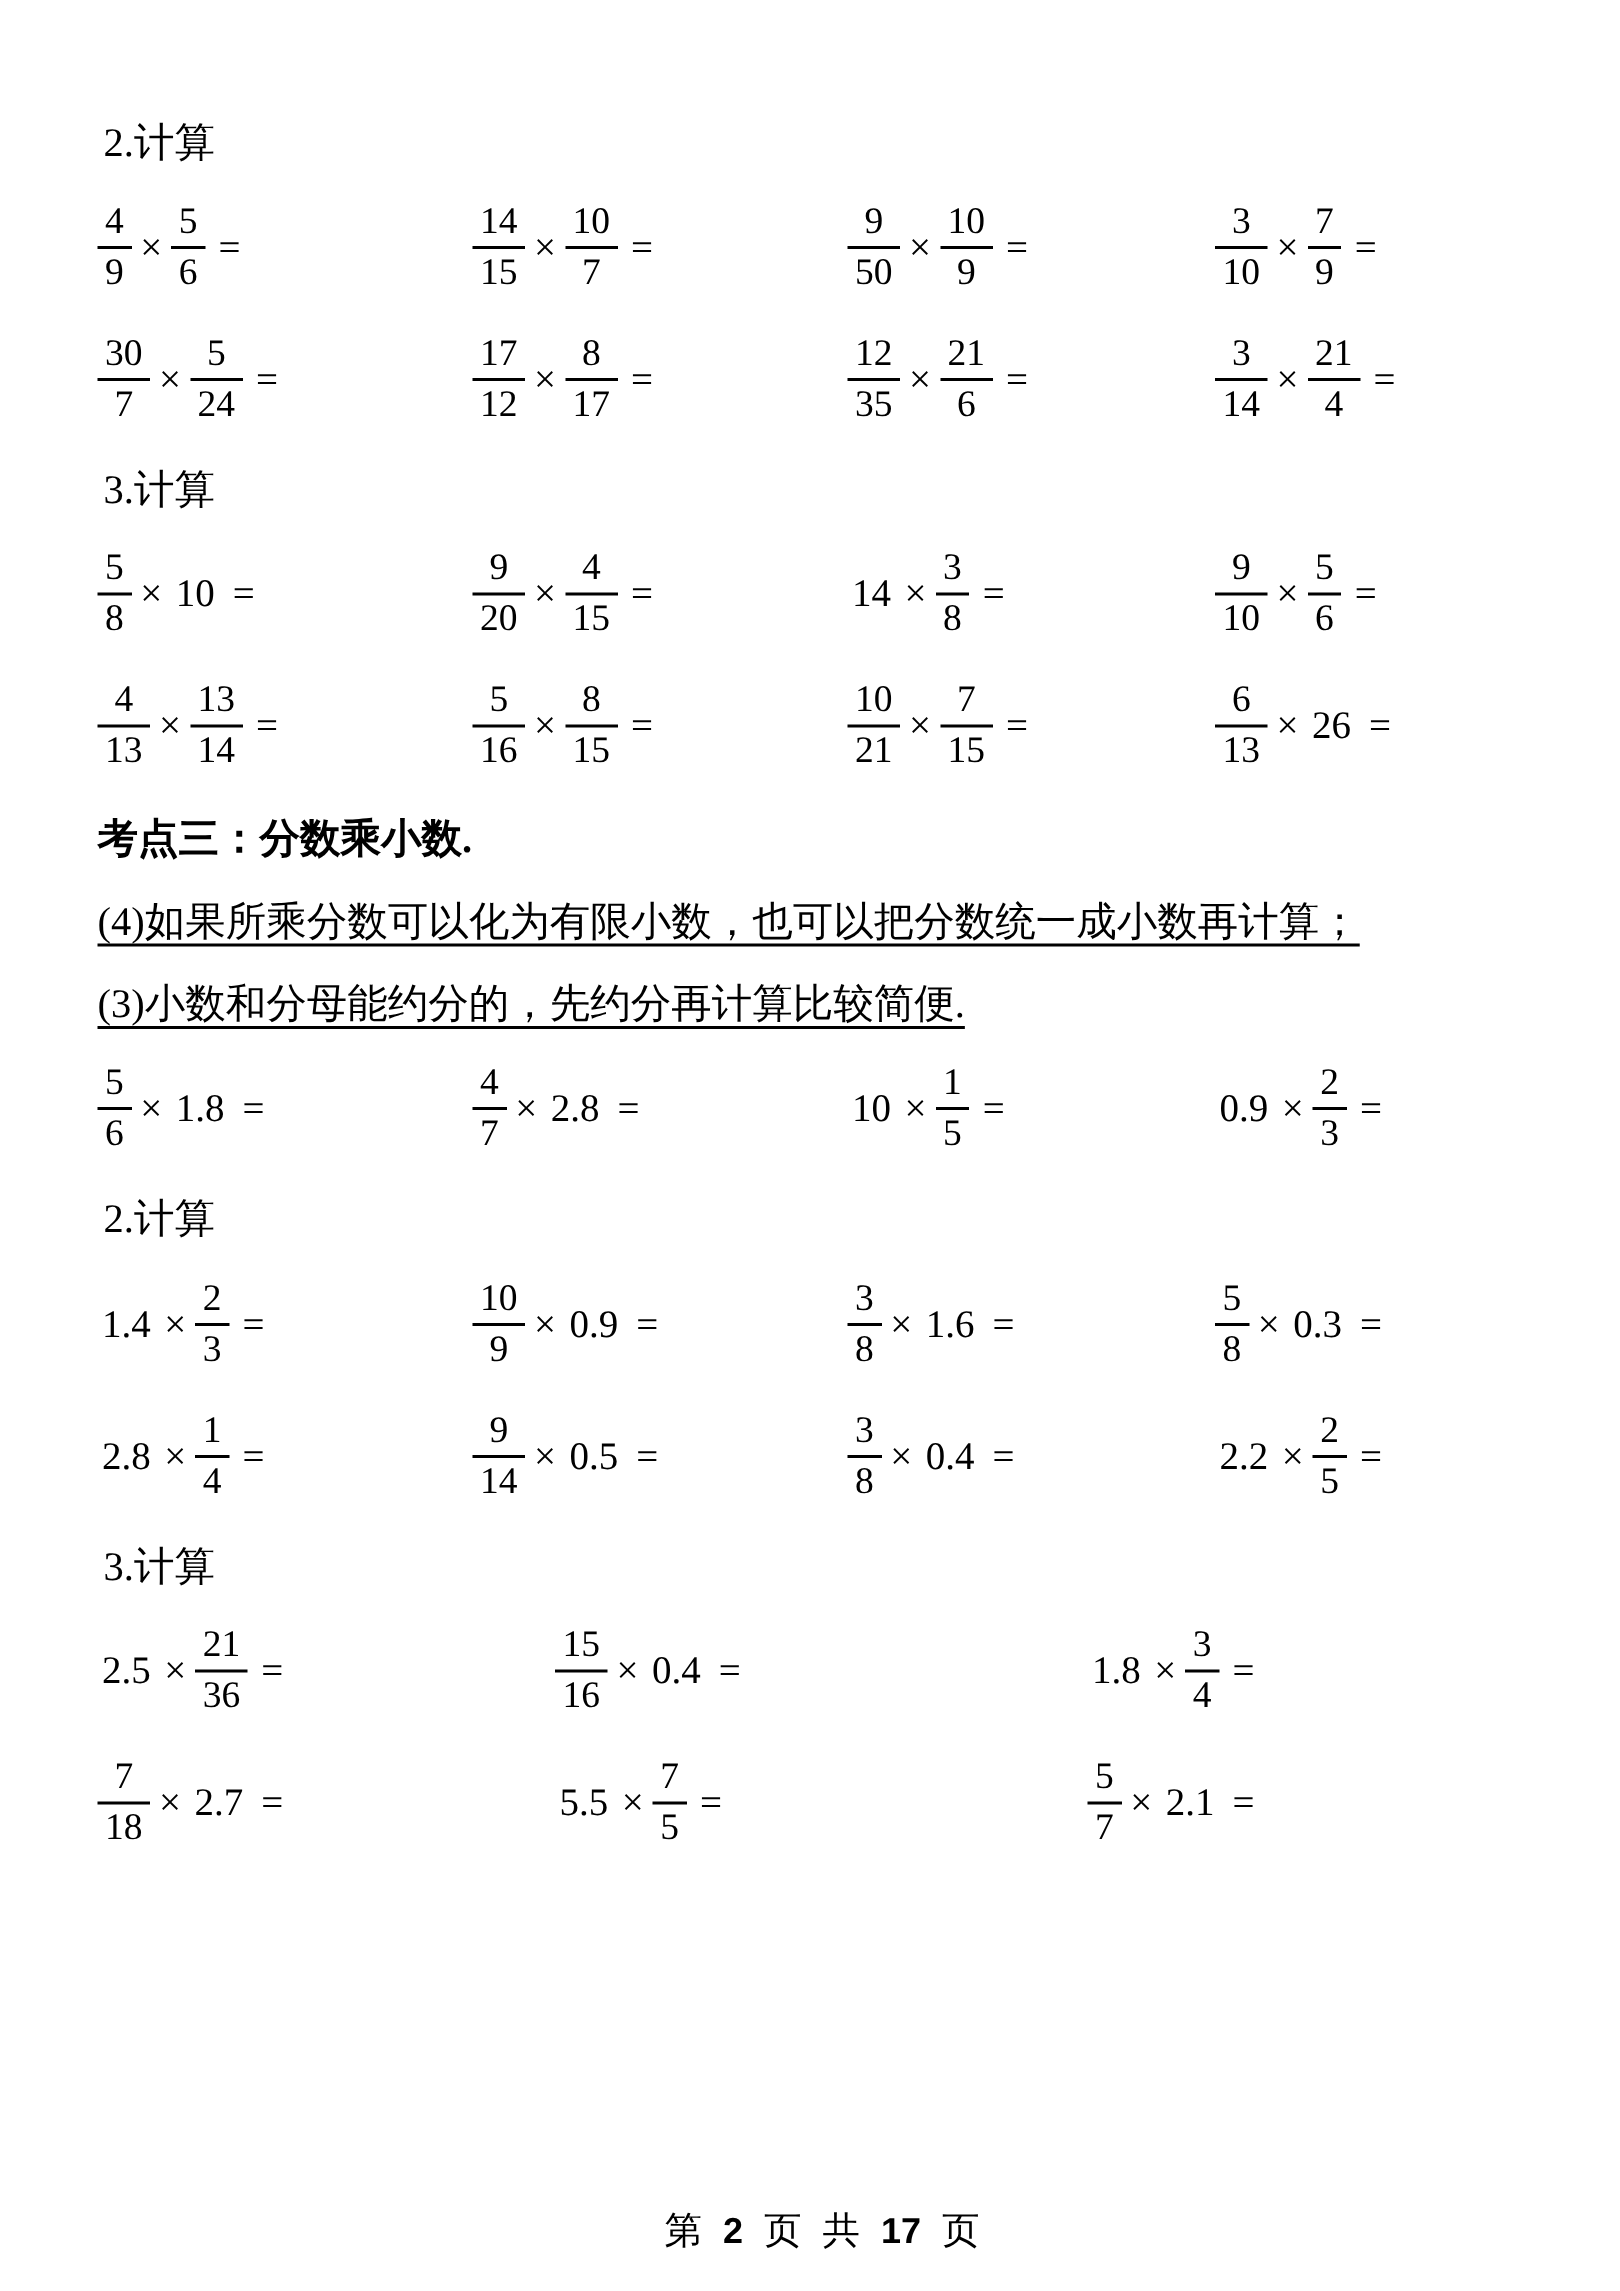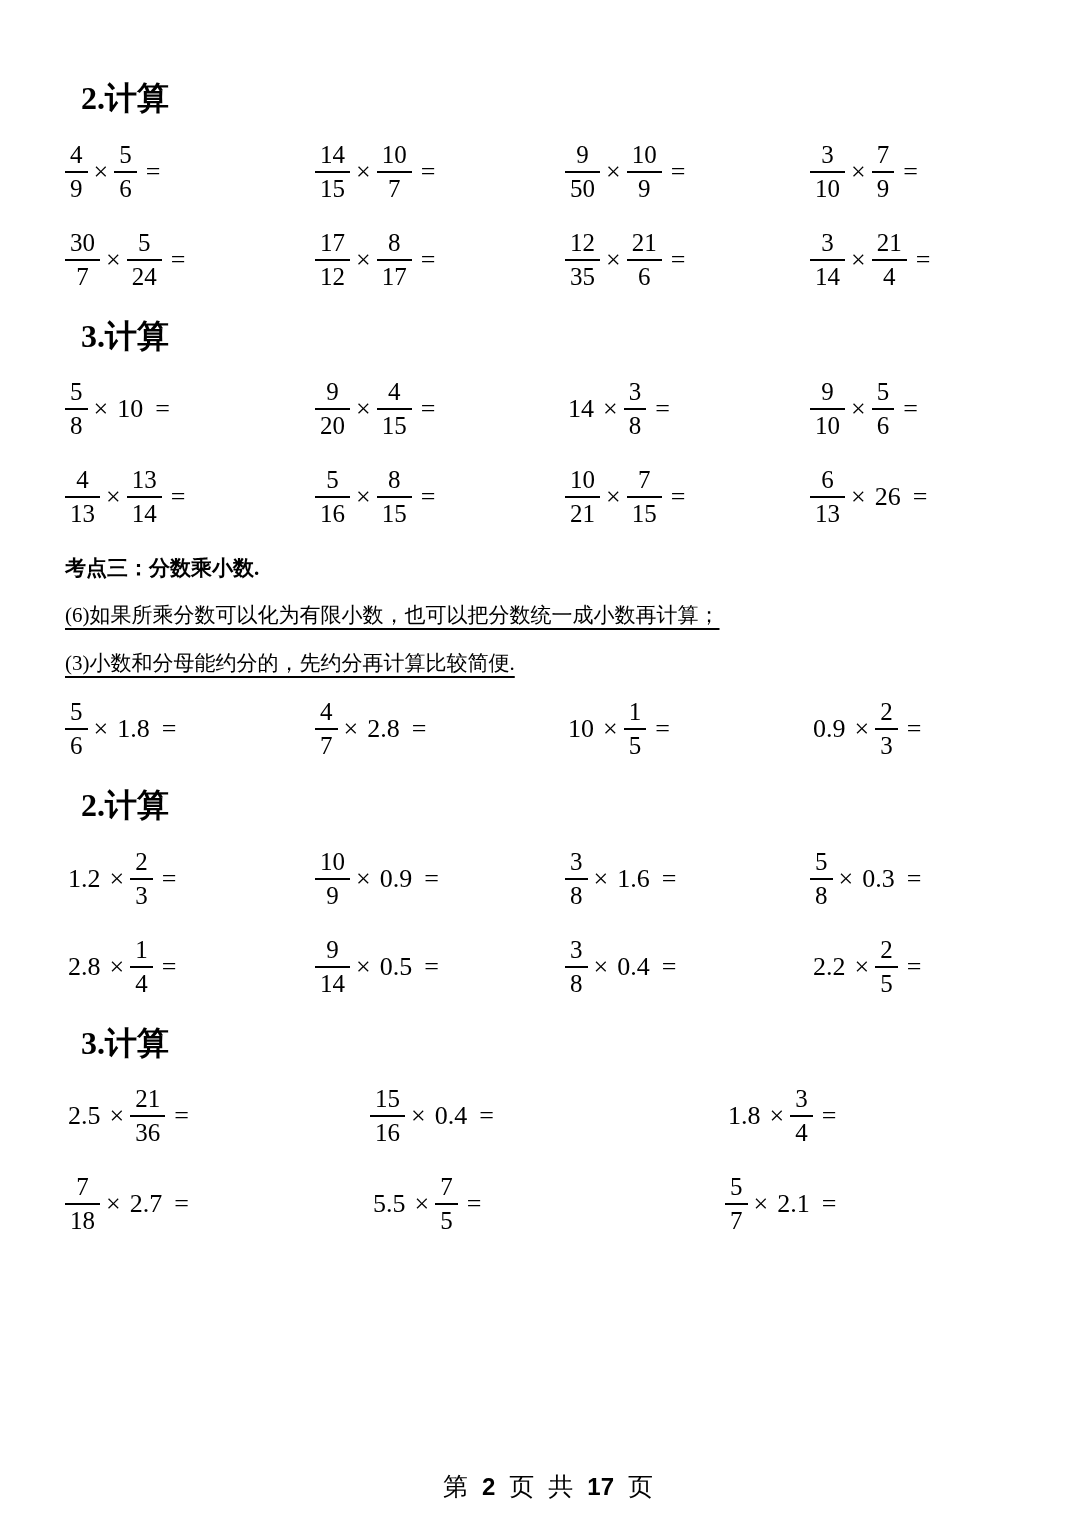--- a/index.html
+++ b/index.html
@@ -8,28 +8,28 @@
     width: 1080px;
     height: 1527px;
     box-sizing: border-box;
     padding: 78px 60px 0 65px;
     background: #ffffff;
     color: #000000;
     font-family: "Liberation Serif", "DejaVu Serif", serif;
     overflow: hidden;
   }
   .heading {
-    font-size: 32px;
+    font-size: 27px;
     line-height: 1.3;
-    margin: 24px 0 20px 16px;
-    font-weight: 700;
+    margin: 24px 0 20px 4px;
+    font-weight: 400;
   }
   .heading:first-child { margin-top: 0; }
   .para {
-    font-size: 21px;
+    font-size: 27px;
     line-height: 1.3;
     margin: 20px 0;
   }
   .topic { margin-top: 26px; }
   .b { font-weight: 700; }
   .ul {
     text-decoration: underline;
     text-underline-offset: 6px;
     text-decoration-thickness: 2px;
   }
@@ -272,21 +272,21 @@
       </div>
   </div>
 
   <div class="para topic">
     <span class="b">考点三：</span><span class="b">分数乘小数.</span>
   </div>
 
 
 
   <div class="para">
-    <span class="ul">(6)如果所乘分数可以化为有限小数，也可以把分数统一成小数再计算；</span>
+    <span class="ul">(4)如果所乘分数可以化为有限小数，也可以把分数统一成小数再计算；</span>
   </div>
 
   <div class="para">
     <span class="ul">(3)小数和分母能约分的，先约分再计算比较简便.</span>
   </div>
 
 
   <div class="math-row cols4">
     <div class="expr">
         <span class="frac">
@@ -323,21 +323,21 @@
           <span class="den">3</span>
         </span>
         <span class="eq">=</span>
       </div>
   </div>
 
   <div class="heading">2.计算</div>
 
   <div class="math-row cols4">
     <div class="expr">
-        <span class="val">1.2</span>
+        <span class="val">1.4</span>
         <span class="op">×</span>
         <span class="frac">
           <span class="num">2</span>
           <span class="den">3</span>
         </span>
         <span class="eq">=</span>
       </div>
     <div class="expr">
         <span class="frac">
           <span class="num">10</span>

